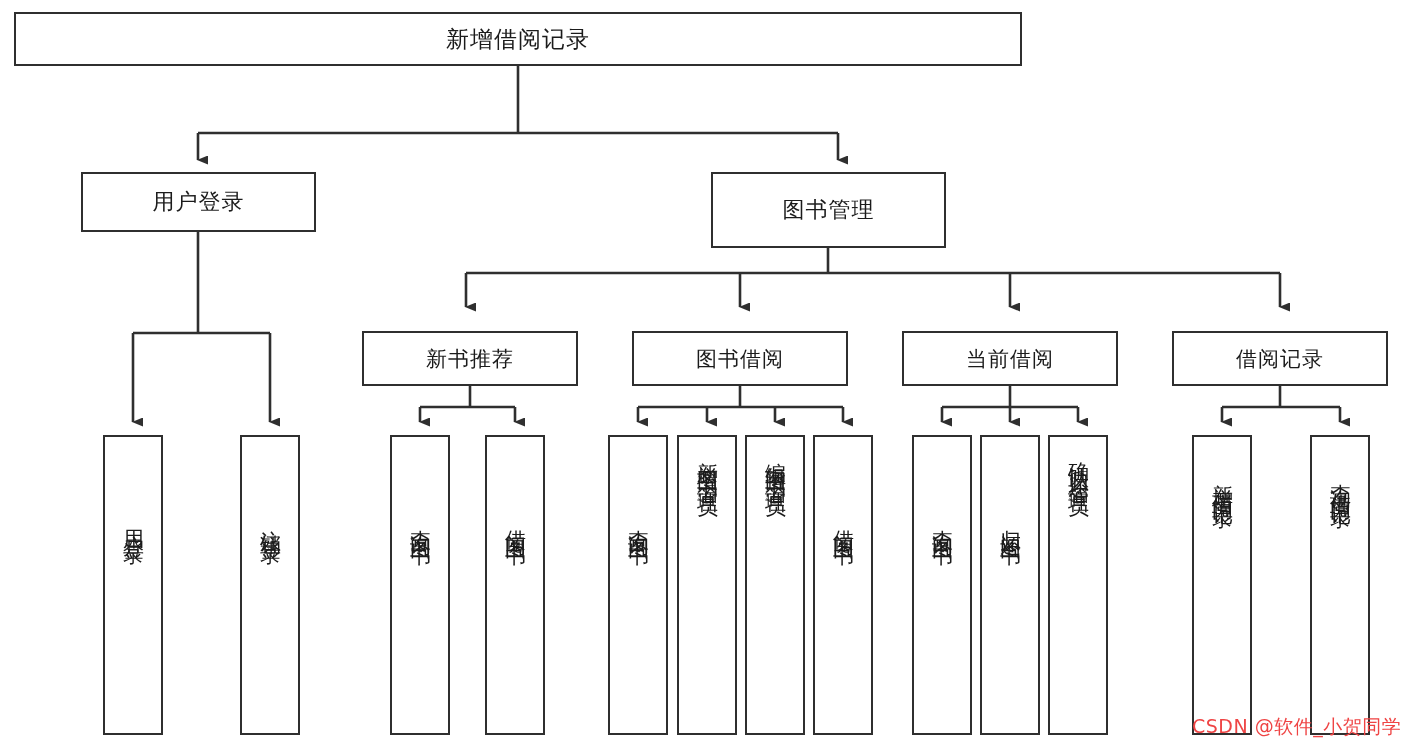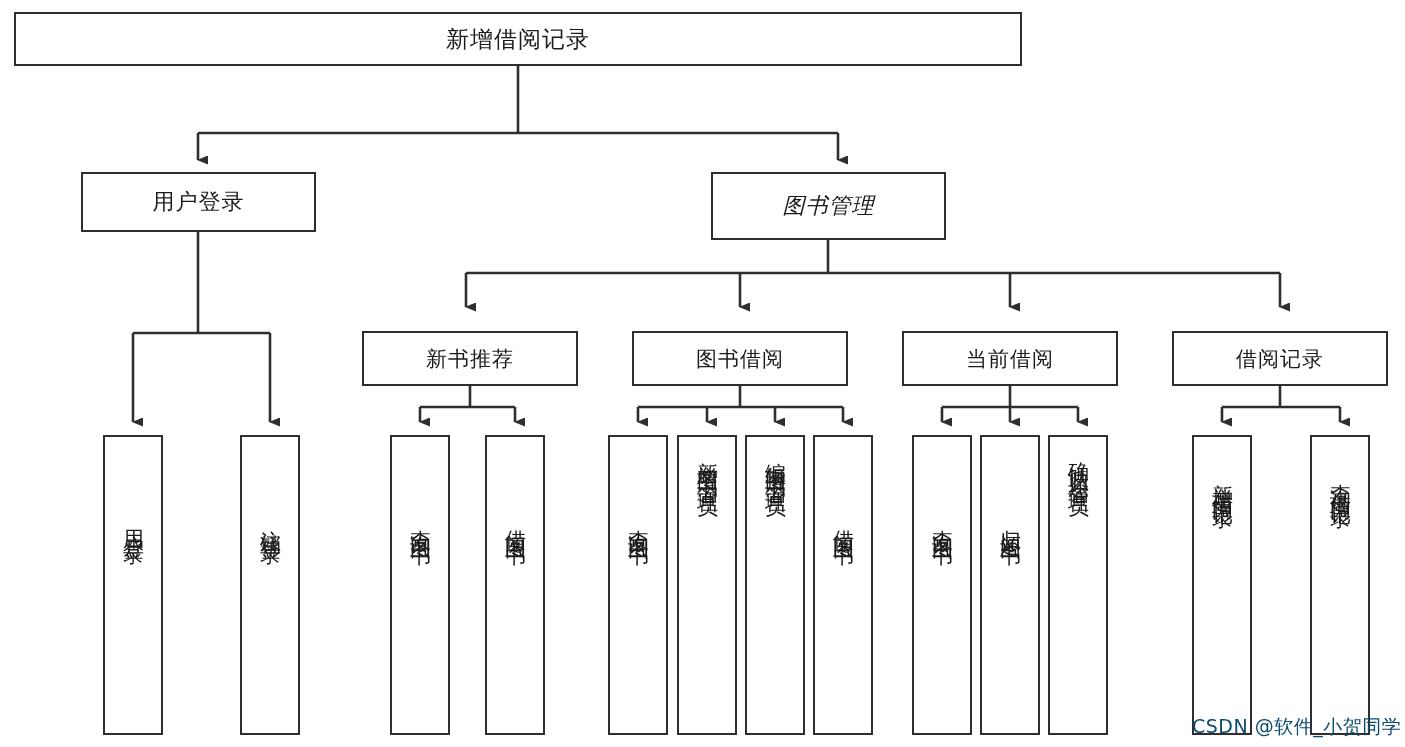--- a/index.html
+++ b/index.html
@@ -68,21 +68,21 @@
   }
   .node.leaf.tall .vtext {
     margin-top: 4px;
   }
   .node.leaf.upper .vtext {
     margin-top: 26px;
   }
   .watermark {
     position: absolute;
     font-size: 19px;
-    color: #0c4a6e;
+    color: #ef4444;
     white-space: nowrap;
     letter-spacing: 0.5px;
   }
 </style>
 </head>
 <body>
 
 <div id="diagram-root">
 
   <svg id="diagram-svg" viewBox="0 0 1405 747" xmlns="http://www.w3.org/2000/svg">
@@ -135,21 +135,21 @@
     </g>
   </svg>
 
   <div class="node root" style="left:14px; top:12px; width:1008px; height:54px;">
     <span>新增借阅记录</span>
   </div>
 
   <div class="node level2" style="left:81px; top:172px; width:235px; height:60px;">
     <span>用户登录</span>
   </div>
-  <div class="node level2" style="left:711px; top:172px; width:235px; height:68px;font-style:italic;">
+  <div class="node level2" style="left:711px; top:172px; width:235px; height:76px;">
     <span>图书管理</span>
   </div>
 
   <div class="node level3" style="left:362px; top:318px; width:216px; height:55px;">
     <span>新书推荐</span>
   </div>
   <div class="node level3" style="left:632px; top:318px; width:216px; height:55px;">
     <span>图书借阅</span>
   </div>
   <div class="node level3" style="left:902px; top:318px; width:216px; height:55px;">

